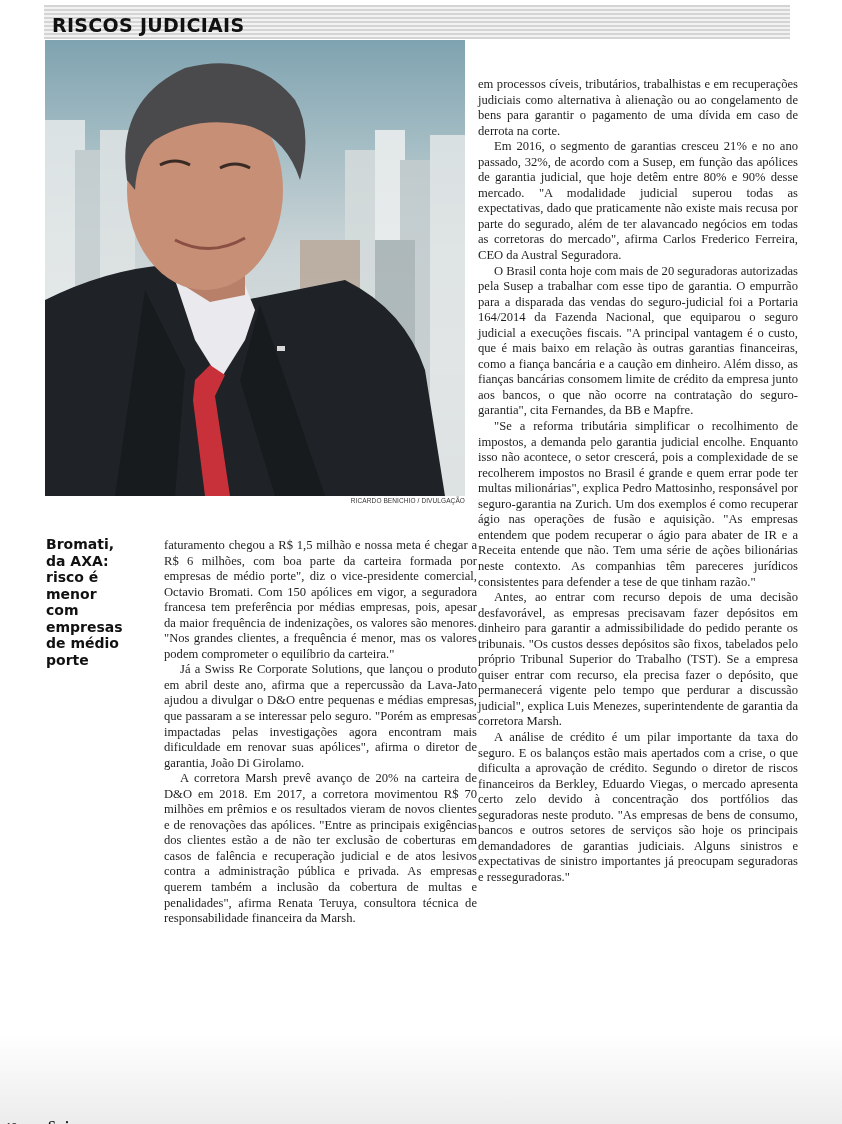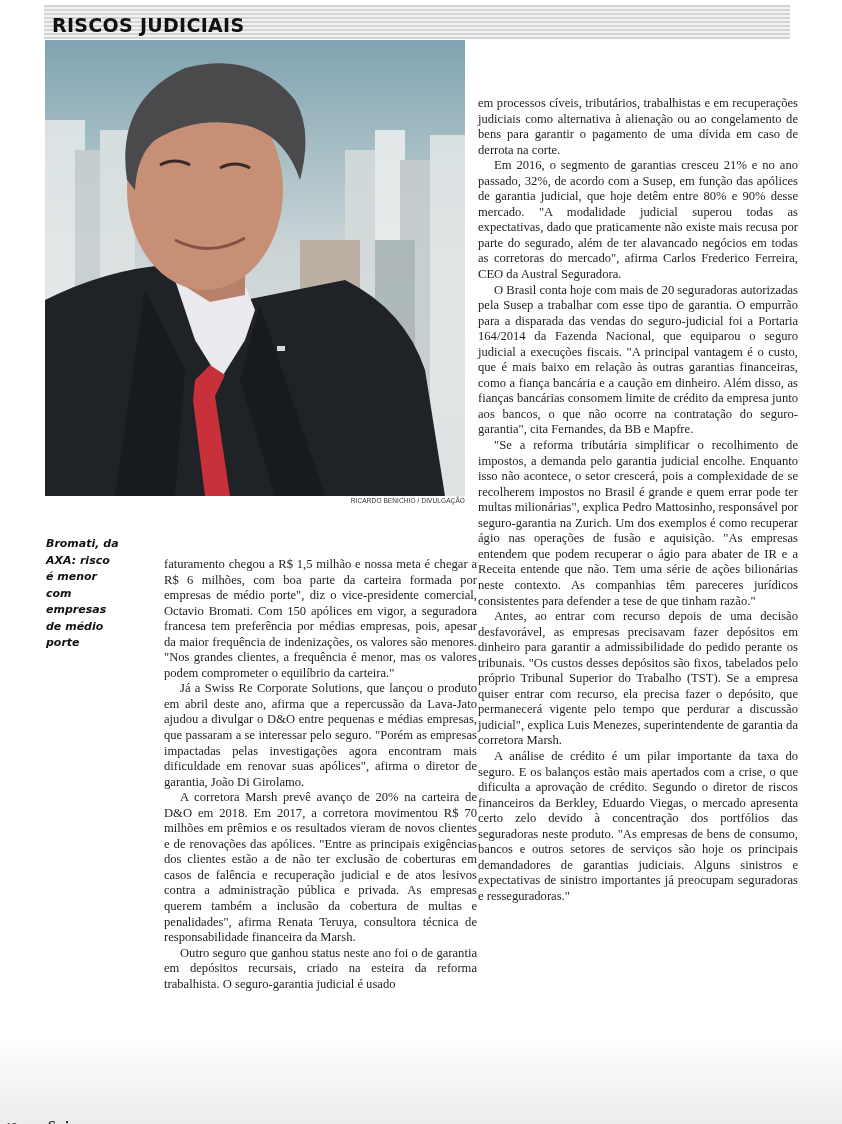--- a/index.html
+++ b/index.html
@@ -21,24 +21,24 @@
     position:absolute; left:45px; top:40px; width:420px; height:456px; overflow:hidden;
     background: linear-gradient(to bottom, #7fa3b0 0%, #a8bfc6 25%, #c9d3d6 45%, #d8dcdc 70%, #bfc6c8 100%);
   }
   .photo svg { display:block; }
   .photo-credit {
     position:absolute; left:300px; top:497px; width:165px; text-align:right;
     font-family:"Liberation Sans", sans-serif; font-size:6.5px; color:#333; letter-spacing:0.1px;
   }
   .caption {
     position:absolute; left:46px; top:536px; width:74px;
-    font-family:"DejaVu Sans", sans-serif; font-weight:bold; font-size:11px; line-height:16.5px; color:#111;font-style:italic;
+    font-family:"DejaVu Sans", sans-serif; font-weight:bold; font-size:14px; line-height:16.5px; color:#111;
   }
   .col {
-    position:absolute; font-size:12.6px; line-height:15.55px; text-align:justify; color:#1e1e1e;margin-top:19px;
+    position:absolute; font-size:12.6px; line-height:15.55px; text-align:justify; color:#1e1e1e;
   }
   .col p { margin:0; text-indent:16px; }
   .col p.noindent { text-indent:0; }
   .col-left { left:164px; top:538px; width:313px; }
   .col-right { left:478px; top:77px; width:320px; }
   .footer { position:absolute; top:1078px; left:0; width:842px; height:20px;margin-top:44px; }
   .page-number {
     position:absolute; left:6px; top:0;
     font-family:"Liberation Sans", sans-serif; font-size:10px; color:#222;
   }
@@ -96,21 +96,20 @@
   </svg>
 </div>
 <div class="photo-credit">RICARDO BENICHIO / DIVULGAÇÃO</div>
 
 <div class="caption">Bromati, da AXA: risco é menor com empresas de médio porte</div>
 
 <div class="col col-left">
   <p class="noindent">faturamento chegou a R$ 1,5 milhão e nossa meta é chegar a R$ 6 milhões, com boa parte da carteira formada por empresas de médio porte", diz o vice-presidente comercial, Octavio Bromati. Com 150 apólices em vigor, a seguradora francesa tem preferência por médias empresas, pois, apesar da maior frequência de indenizações, os valores são menores. "Nos grandes clientes, a frequência é menor, mas os valores podem comprometer o equilíbrio da carteira."</p>
   <p>Já a Swiss Re Corporate Solutions, que lançou o produto em abril deste ano, afirma que a repercussão da Lava-Jato ajudou a divulgar o D&amp;O entre pequenas e médias empresas, que passaram a se interessar pelo seguro. "Porém as empresas impactadas pelas investigações agora encontram mais dificuldade em renovar suas apólices", afirma o diretor de garantia, João Di Girolamo.</p>
   <p>A corretora Marsh prevê avanço de 20% na carteira de D&amp;O em 2018. Em 2017, a corretora movimentou R$ 70 milhões em prêmios e os resultados vieram de novos clientes e de renovações das apólices. "Entre as principais exigências dos clientes estão a de não ter exclusão de coberturas em casos de falência e recuperação judicial e de atos lesivos contra a administração pública e privada. As empresas querem também a inclusão da cobertura de multas e penalidades", afirma Renata Teruya, consultora técnica de responsabilidade financeira da Marsh.</p>
-  <p>Outro seguro que ganhou status neste ano foi o de garantia em depósitos recursais, criado na esteira da reforma trabalhista. O seguro-garantia judicial é usado</p>
 </div>
 
 <div class="col col-right">
   <p class="noindent">em processos cíveis, tributários, trabalhistas e em recuperações judiciais como alternativa à alienação ou ao congelamento de bens para garantir o pagamento de uma dívida em caso de derrota na corte.</p>
   <p>Em 2016, o segmento de garantias cresceu 21% e no ano passado, 32%, de acordo com a Susep, em função das apólices de garantia judicial, que hoje detêm entre 80% e 90% desse mercado. "A modalidade judicial superou todas as expectativas, dado que praticamente não existe mais recusa por parte do segurado, além de ter alavancado negócios em todas as corretoras do mercado", afirma Carlos Frederico Ferreira, CEO da Austral Seguradora.</p>
   <p>O Brasil conta hoje com mais de 20 seguradoras autorizadas pela Susep a trabalhar com esse tipo de garantia. O empurrão para a disparada das vendas do seguro-judicial foi a Portaria 164/2014 da Fazenda Nacional, que equiparou o seguro judicial a execuções fiscais. "A principal vantagem é o custo, que é mais baixo em relação às outras garantias financeiras, como a fiança bancária e a caução em dinheiro. Além disso, as fianças bancárias consomem limite de crédito da empresa junto aos bancos, o que não ocorre na contratação do seguro-garantia", cita Fernandes, da BB e Mapfre.</p>
   <p>"Se a reforma tributária simplificar o recolhimento de impostos, a demanda pelo garantia judicial encolhe. Enquanto isso não acontece, o setor crescerá, pois a complexidade de se recolherem impostos no Brasil é grande e quem errar pode ter multas milionárias", explica Pedro Mattosinho, responsável por seguro-garantia na Zurich. Um dos exemplos é como recuperar ágio nas operações de fusão e aquisição. "As empresas entendem que podem recuperar o ágio para abater de IR e a Receita entende que não. Tem uma série de ações bilionárias neste contexto. As companhias têm pareceres jurídicos consistentes para defender a tese de que tinham razão."</p>
   <p>Antes, ao entrar com recurso depois de uma decisão desfavorável, as empresas precisavam fazer depósitos em dinheiro para garantir a admissibilidade do pedido perante os tribunais. "Os custos desses depósitos são fixos, tabelados pelo próprio Tribunal Superior do Trabalho (TST). Se a empresa quiser entrar com recurso, ela precisa fazer o depósito, que permanecerá vigente pelo tempo que perdurar a discussão judicial", explica Luis Menezes, superintendente de garantia da corretora Marsh.</p>
   <p>A análise de crédito é um pilar importante da taxa do seguro. E os balanços estão mais apertados com a crise, o que dificulta a aprovação de crédito. Segundo o diretor de riscos financeiros da Berkley, Eduardo Viegas, o mercado apresenta certo zelo devido à concentração dos portfólios das seguradoras neste produto. "As empresas de bens de consumo, bancos e outros setores de serviços são hoje os principais demandadores de garantias judiciais. Alguns sinistros e expectativas de sinistro importantes já preocupam seguradoras e resseguradoras."</p>
 </div>

